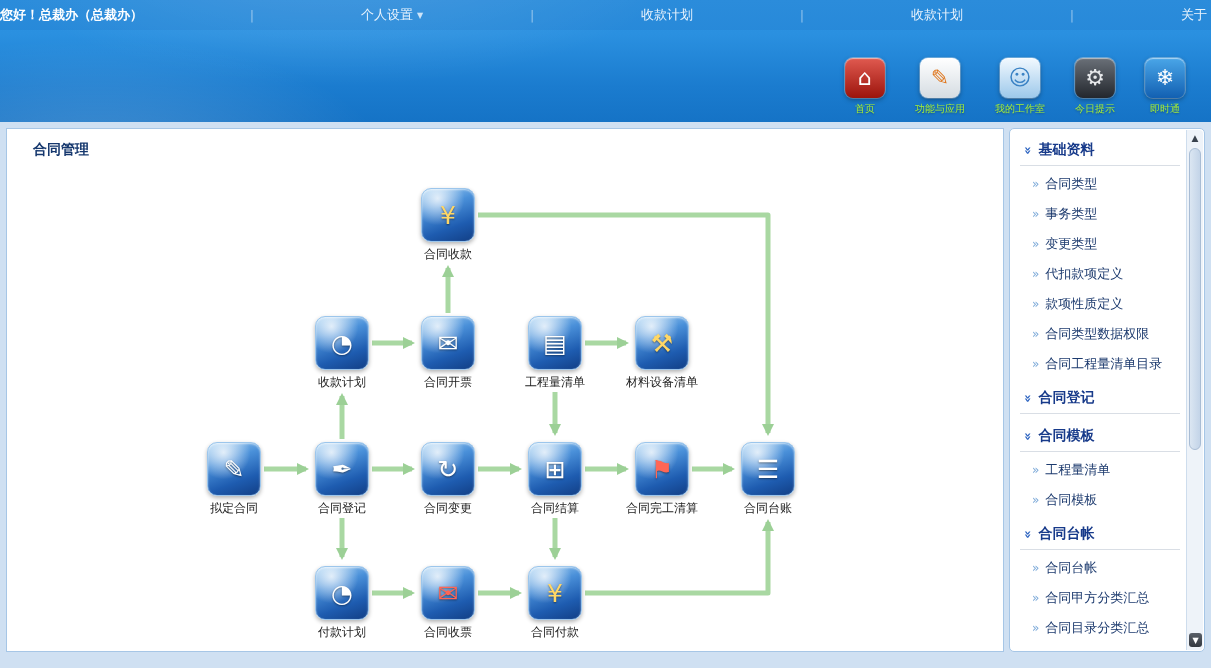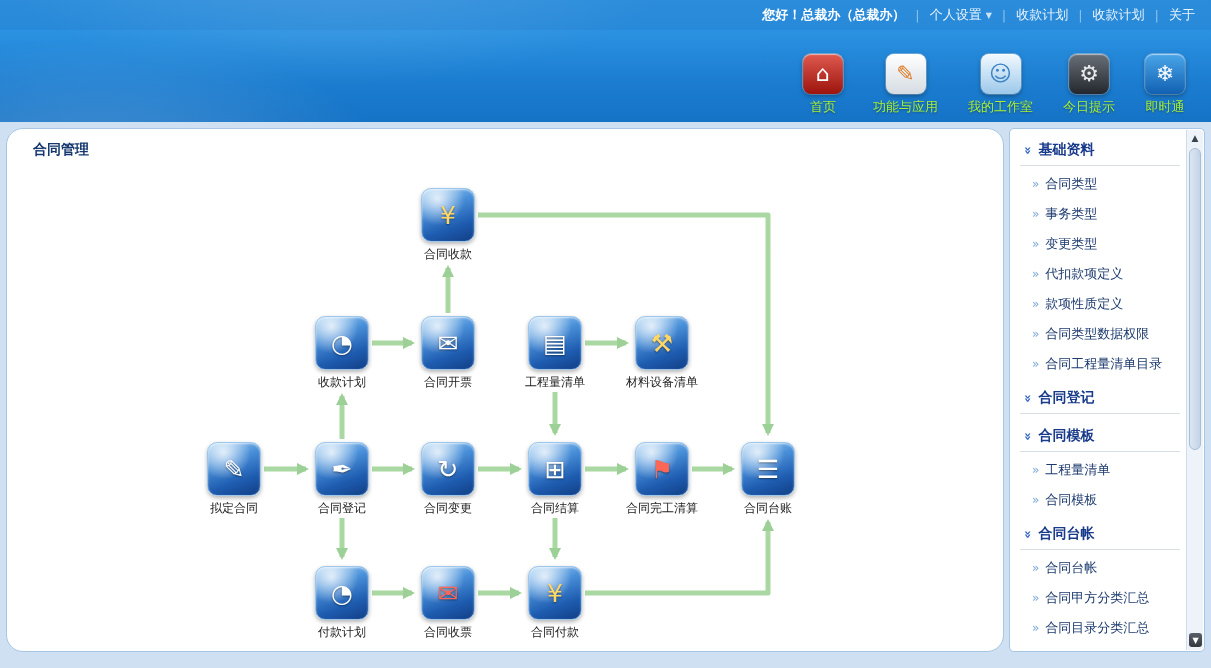--- a/index.html
+++ b/index.html
@@ -16,45 +16,45 @@
   }
   .header::before {
     content:""; position:absolute; inset:0;
     background:
       radial-gradient(ellipse 420px 190px at 8% 140%, rgba(255,255,255,.22), transparent 70%),
       radial-gradient(ellipse 520px 210px at 28% -50%, rgba(255,255,255,.16), transparent 70%);
     pointer-events:none;
   }
   .topbar {
     position:absolute; top:0; left:0; right:0; height:30px;
-    display:flex; align-items:center; justify-content:flex-end;
-    padding-right:16px; gap:10px; font-size:13px; color:#e4f1fc;
+    display:flex; align-items:center; justify-content:space-between;
+    padding-right:4px; gap:10px; font-size:13px; color:#e4f1fc;
     background:rgba(10,70,140,.08);
   }
   .greet { color:#ffffff; font-weight:bold; }
   .sep { color:rgba(255,255,255,.45); }
   .tlink { color:#eaf4fd; cursor:pointer; display:inline-flex; align-items:center; gap:4px; }
   .caret { font-size:8px; color:#cde4f8; }
   .nav {
     position:absolute; right:26px; bottom:6px;
     display:flex; gap:30px; align-items:flex-end;
   }
   .nav-item { display:flex; flex-direction:column; align-items:center; gap:4px; cursor:pointer; }
   .nav-tile {
     width:40px; height:40px; border-radius:8px;
     display:flex; align-items:center; justify-content:center;
     font-size:22px; line-height:1;
     box-shadow:0 2px 5px rgba(0,0,0,.35), inset 0 1px 1px rgba(255,255,255,.55), 0 0 0 1px rgba(255,255,255,.35);
   }
-  .nav-label { font-size:13px; text-shadow:0 1px 2px rgba(0,0,0,.35); }
+  .nav-label { font-size:10px; text-shadow:0 1px 2px rgba(0,0,0,.35); }
   
   .content { display:flex; gap:5px; padding:6px 6px 8px; height:538px; }
   .main-panel {
     flex:1; position:relative; background:#ffffff;
-    border:1px solid #a6c6e6; border-radius:17px; overflow:hidden;
+    border:1px solid #a6c6e6; border-radius:0; overflow:hidden;
   }
   .panel-title {
     position:absolute; top:12px; left:26px; z-index:3;
     font-size:14px; font-weight:bold; color:#16386e;
   }
   .flow { position:absolute; inset:0; }
   .edges { position:absolute; left:0; top:0; }
   .flow-node { position:absolute; width:110px; cursor:pointer; z-index:2; }
   .flow-icon {
     width:54px; height:54px; margin:0 auto; border-radius:10px;

